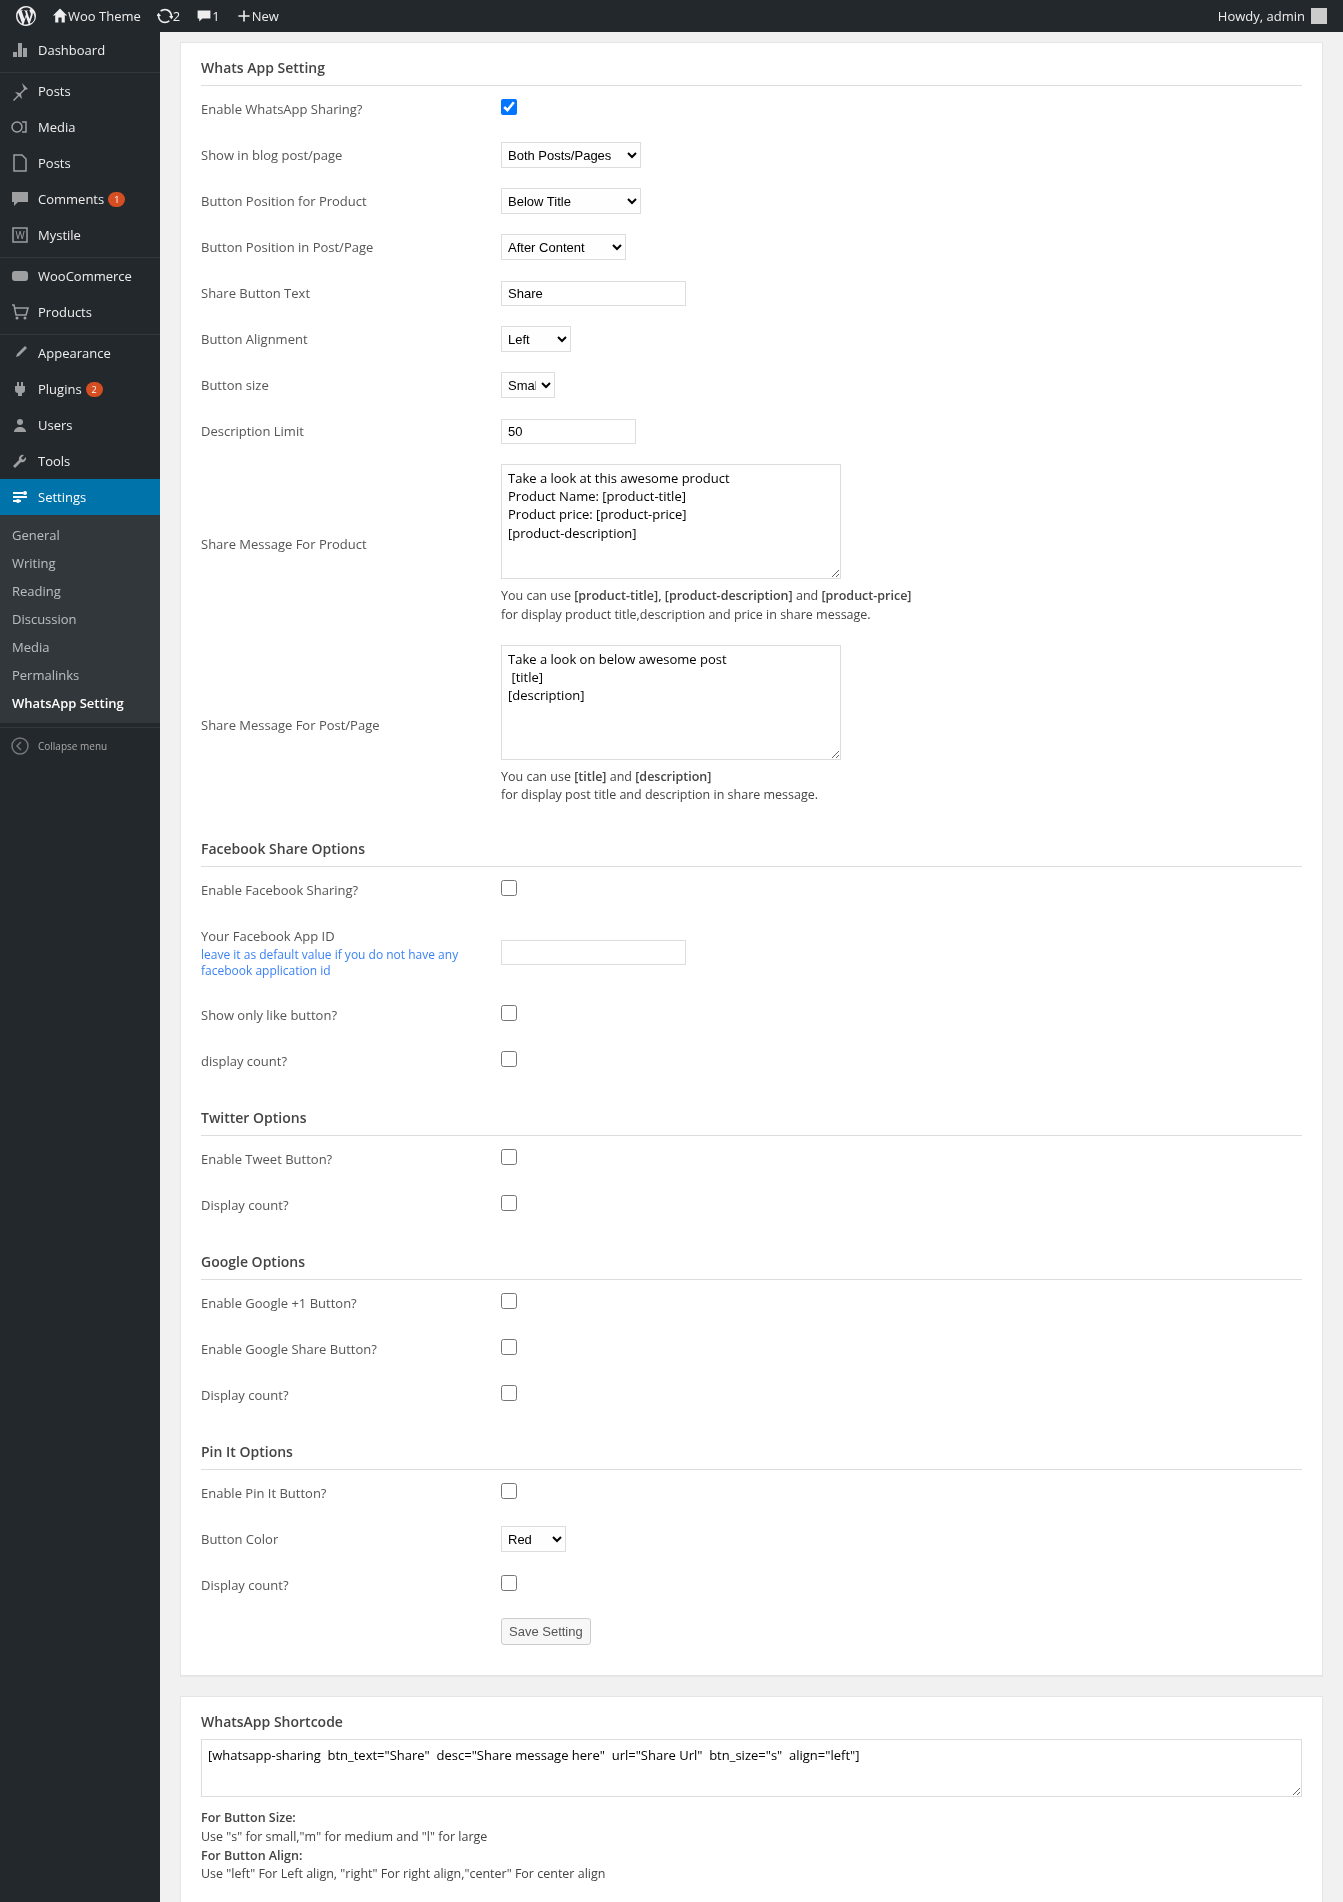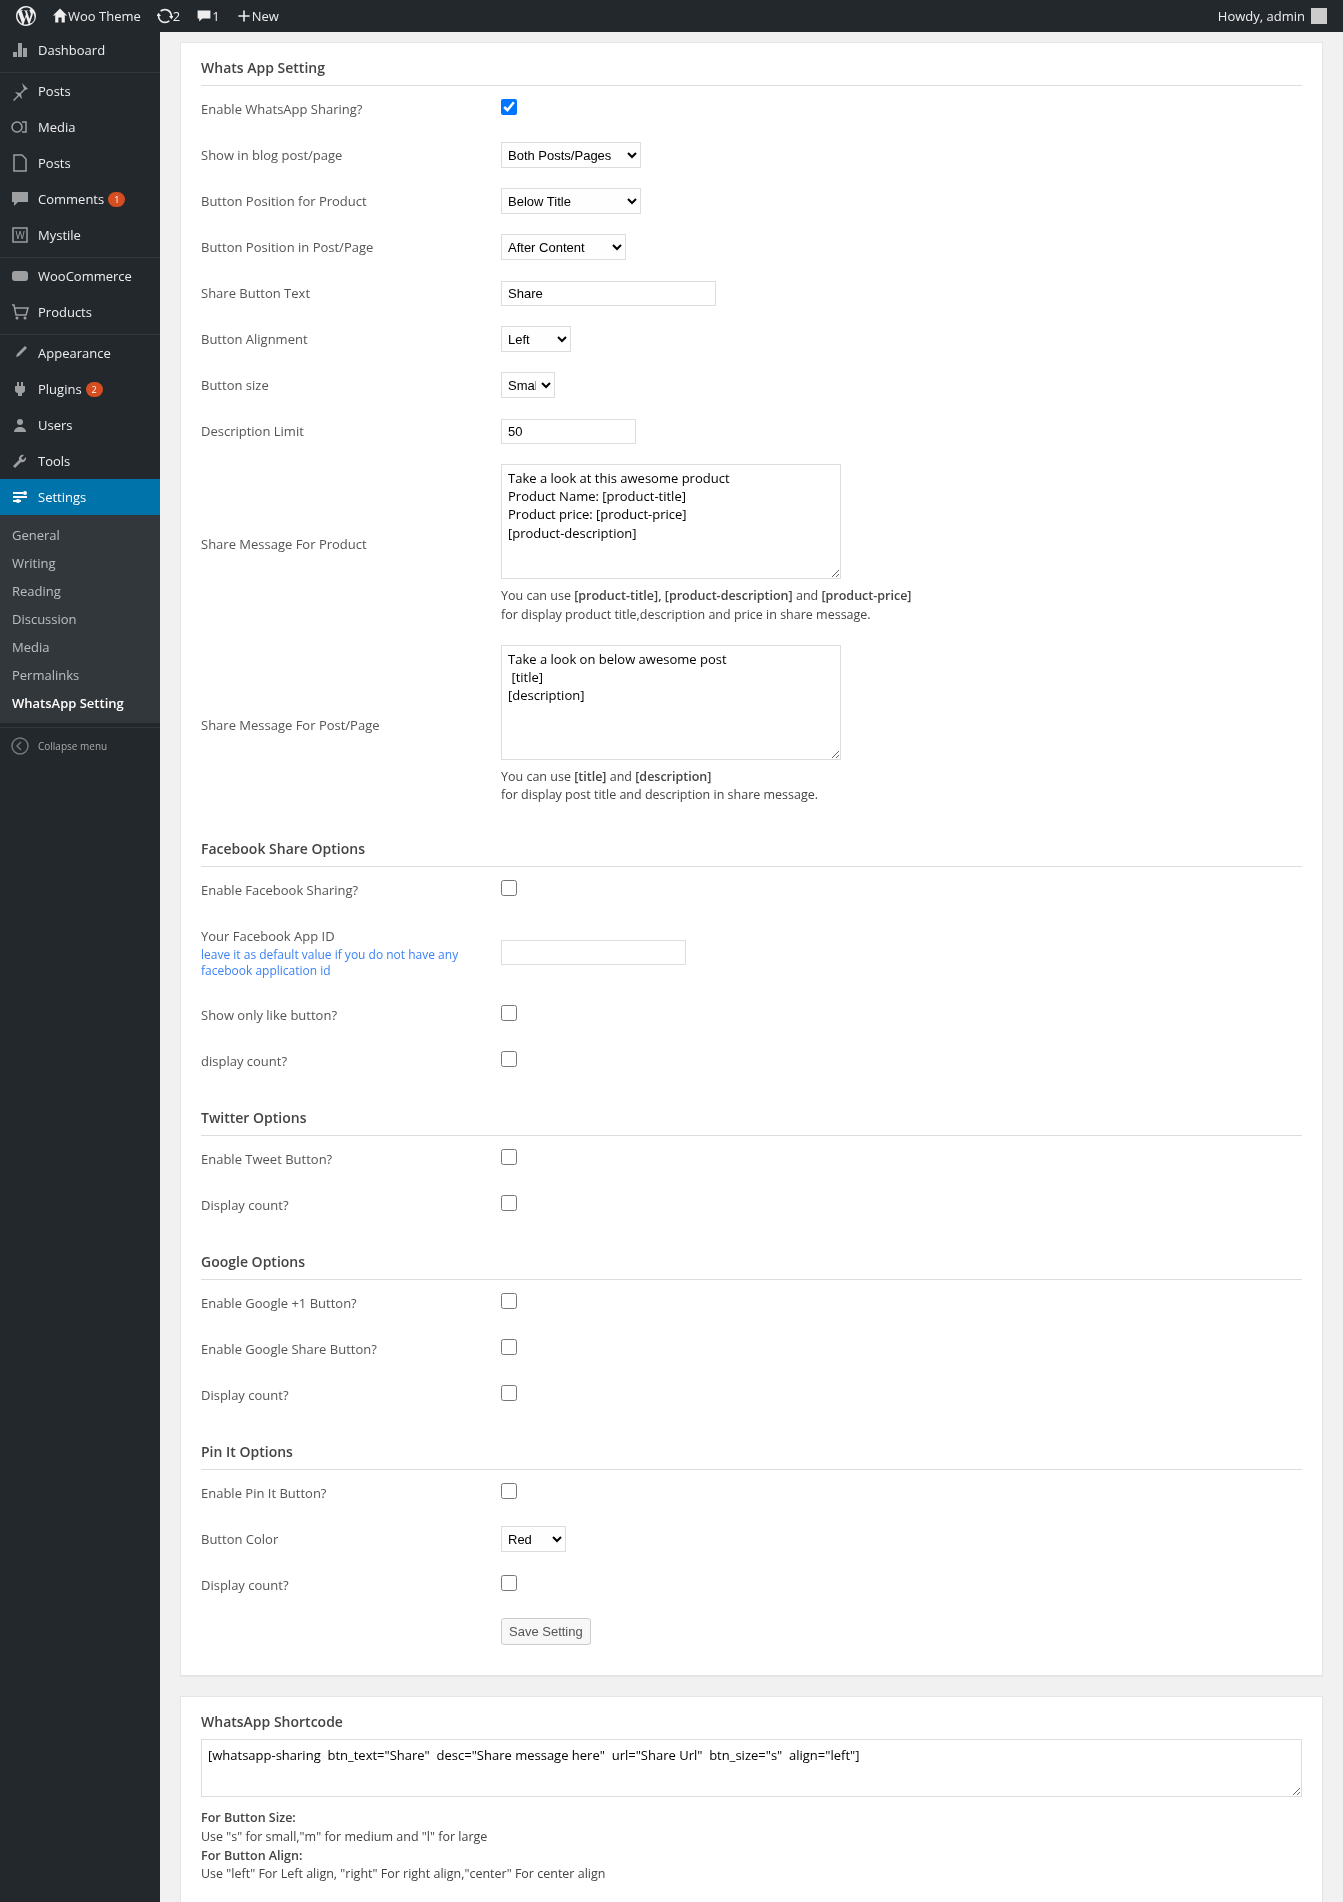--- a/index.html
+++ b/index.html
@@ -244,21 +244,21 @@
         <tr>
               <th>Button Position for Product</th>
             <td><select style="width:140px"><option>Below Title</option></select></td>
             </tr>
         <tr>
               <th>Button Position in Post/Page</th>
             <td><select style="width:125px"><option>After Content</option></select></td>
             </tr>
         <tr>
               <th>Share Button Text</th>
-            <td><input type="text" style="width: 215px;" value="Share"></td>
+            <td><input type="text" style="width: 185px;" value="Share"></td>
             </tr>
         <tr>
               <th>Button Alignment</th>
             <td><select style="width:70px"><option>Left</option></select></td>
             </tr>
         <tr>
               <th>Button size</th>
             <td><select style="width:54px"><option>Small</option></select></td>
             </tr>
         <tr>

